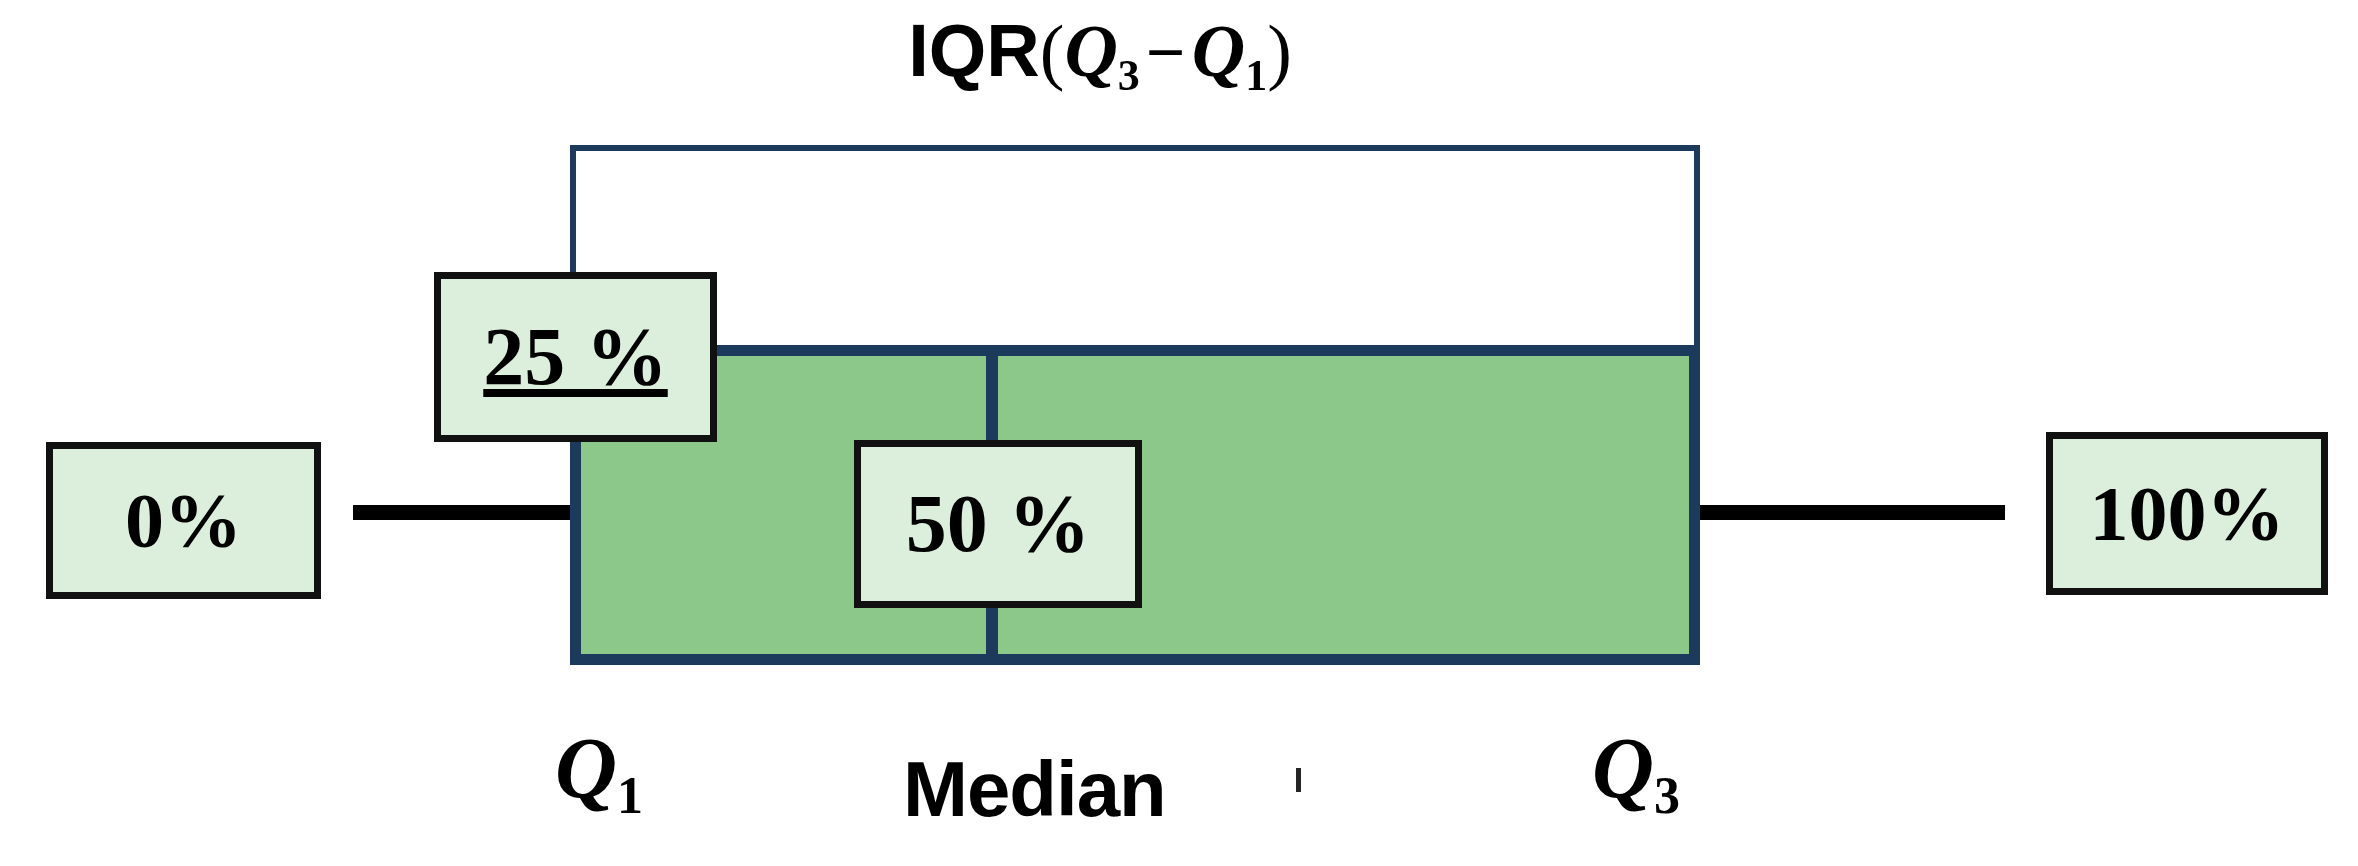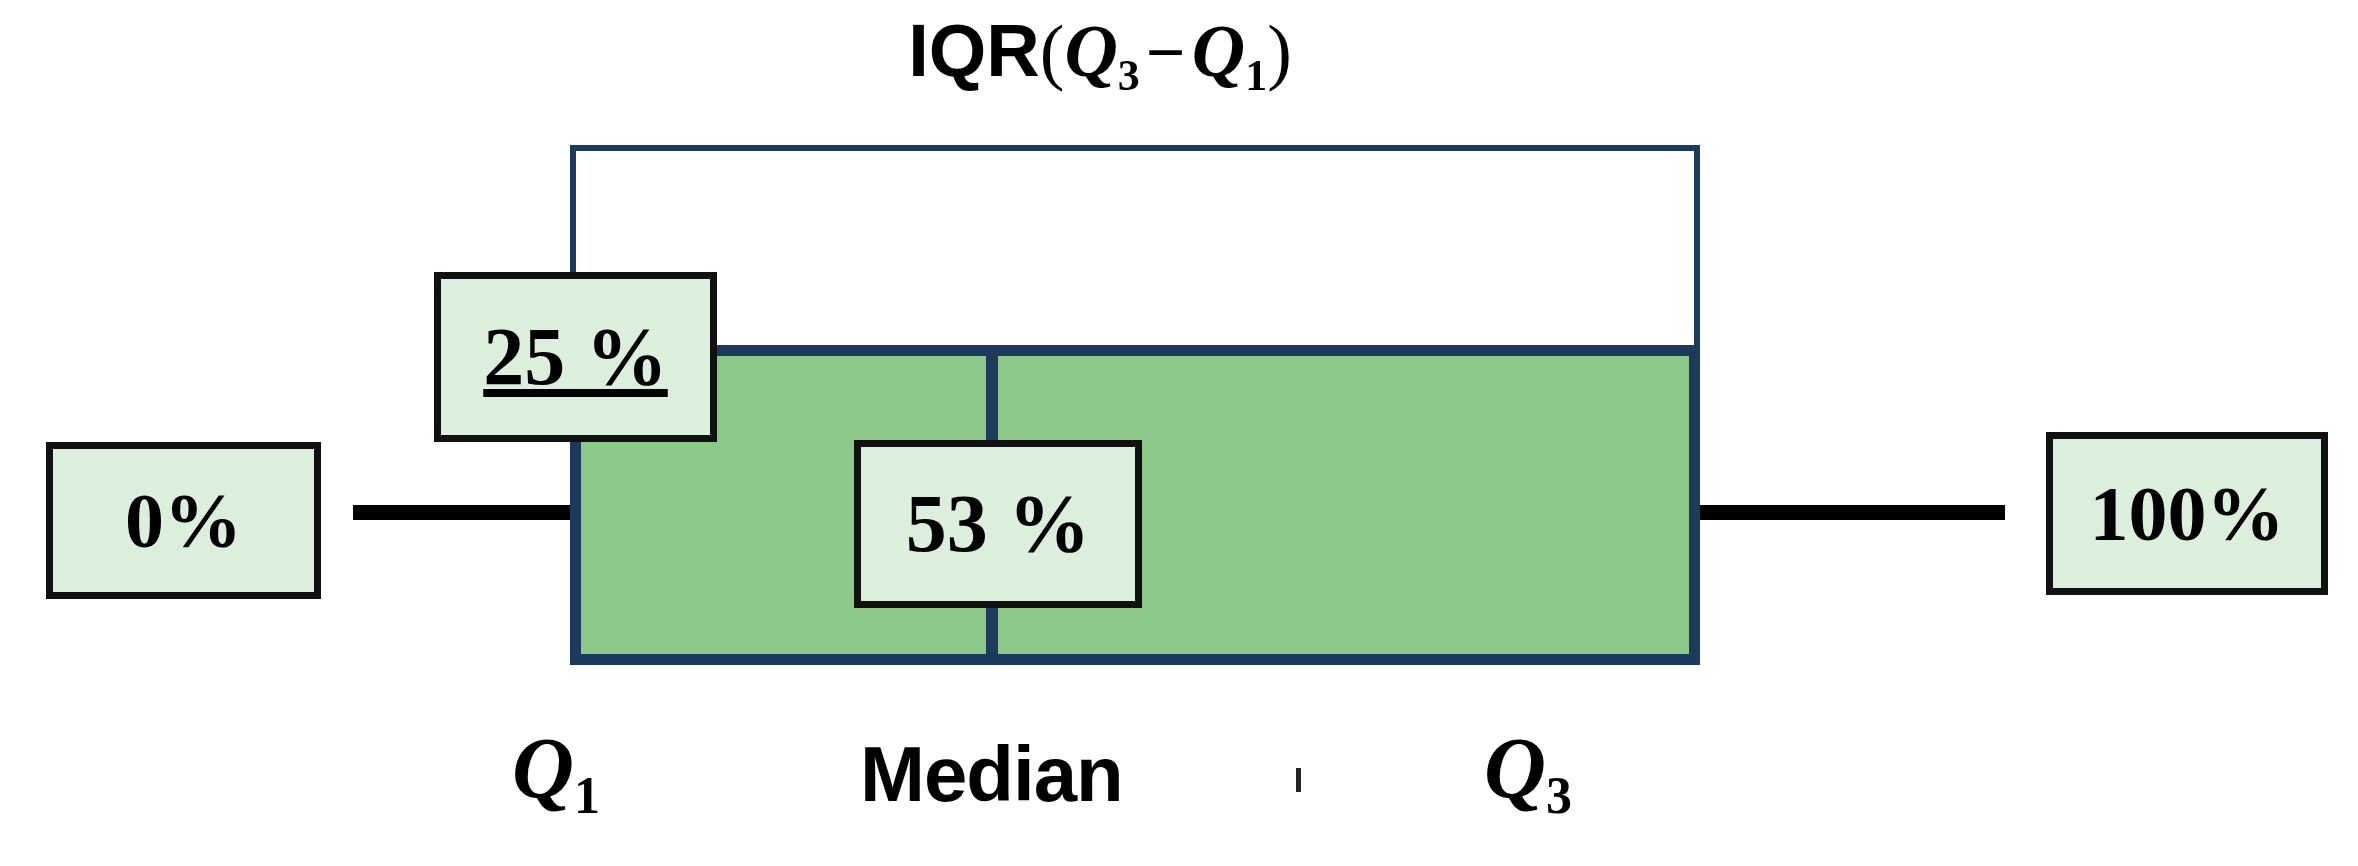--- a/index.html
+++ b/index.html
@@ -133,41 +133,42 @@
   .tag-50   { left: 854px;  top: 440px; width: 288px; height: 168px; font-size: 82px; }
   .tag-75   { left: 1546px; top: 248px; width: 287px; height: 172px; font-size: 82px; }
   .tag-100  { left: 2046px; top: 432px; width: 282px; height: 163px; font-size: 78px; }
 
   
   .axis-label {
     position: absolute;
     color: #000000;
     white-space: nowrap;
     line-height: 1;
+    margin-left: 43px;
   }
   .qlabel {
     font-family: "Liberation Serif", serif;
     font-style: italic;
     font-weight: bold;
     font-size: 86px;
   }
   .qlabel .sub {
     font-style: normal;
     font-size: 52px;
     vertical-align: -16px;
   }
   .median-label {
     font-family: "Liberation Sans", sans-serif;
     font-weight: bold;
     font-size: 78px;
     letter-spacing: -1px;
   }
   .lbl-q1     { left: 512px;  top: 725px; }
-  .lbl-median { left: 860px;  top: 735px; }
-  .lbl-q3     { left: 1484px; top: 725px; }
+  .lbl-median { left: 860px;  top: 750px; }
+  .lbl-q3     { left: 1549px; top: 725px; }
 
   .speck {
     position: absolute;
     left: 1296px;
     top: 768px;
     width: 5px;
     height: 24px;
     background: #000000;
     opacity: 0.85;
   }
@@ -186,21 +187,21 @@
   <div class="bracket-right"></div>
 
   <div class="whisker whisker-left"></div>
   <div class="whisker whisker-right"></div>
 
   <div class="box-outer"></div>
   <div class="median-line"></div>
 
   <div class="tag tag-0">0%</div>
   <div class="tag tag-25">25 %</div>
-  <div class="tag tag-50">53 %</div>
+  <div class="tag tag-50">50 %</div>
   <div class="tag tag-100">100%</div>
 
   <div class="axis-label qlabel lbl-q1"><span>Q</span><span class="sub">1</span></div>
 
   <div class="axis-label median-label lbl-median">Median</div>
 
   <div class="speck"></div>
 
   <div class="axis-label qlabel lbl-q3"><span>Q</span><span class="sub">3</span></div>
 

